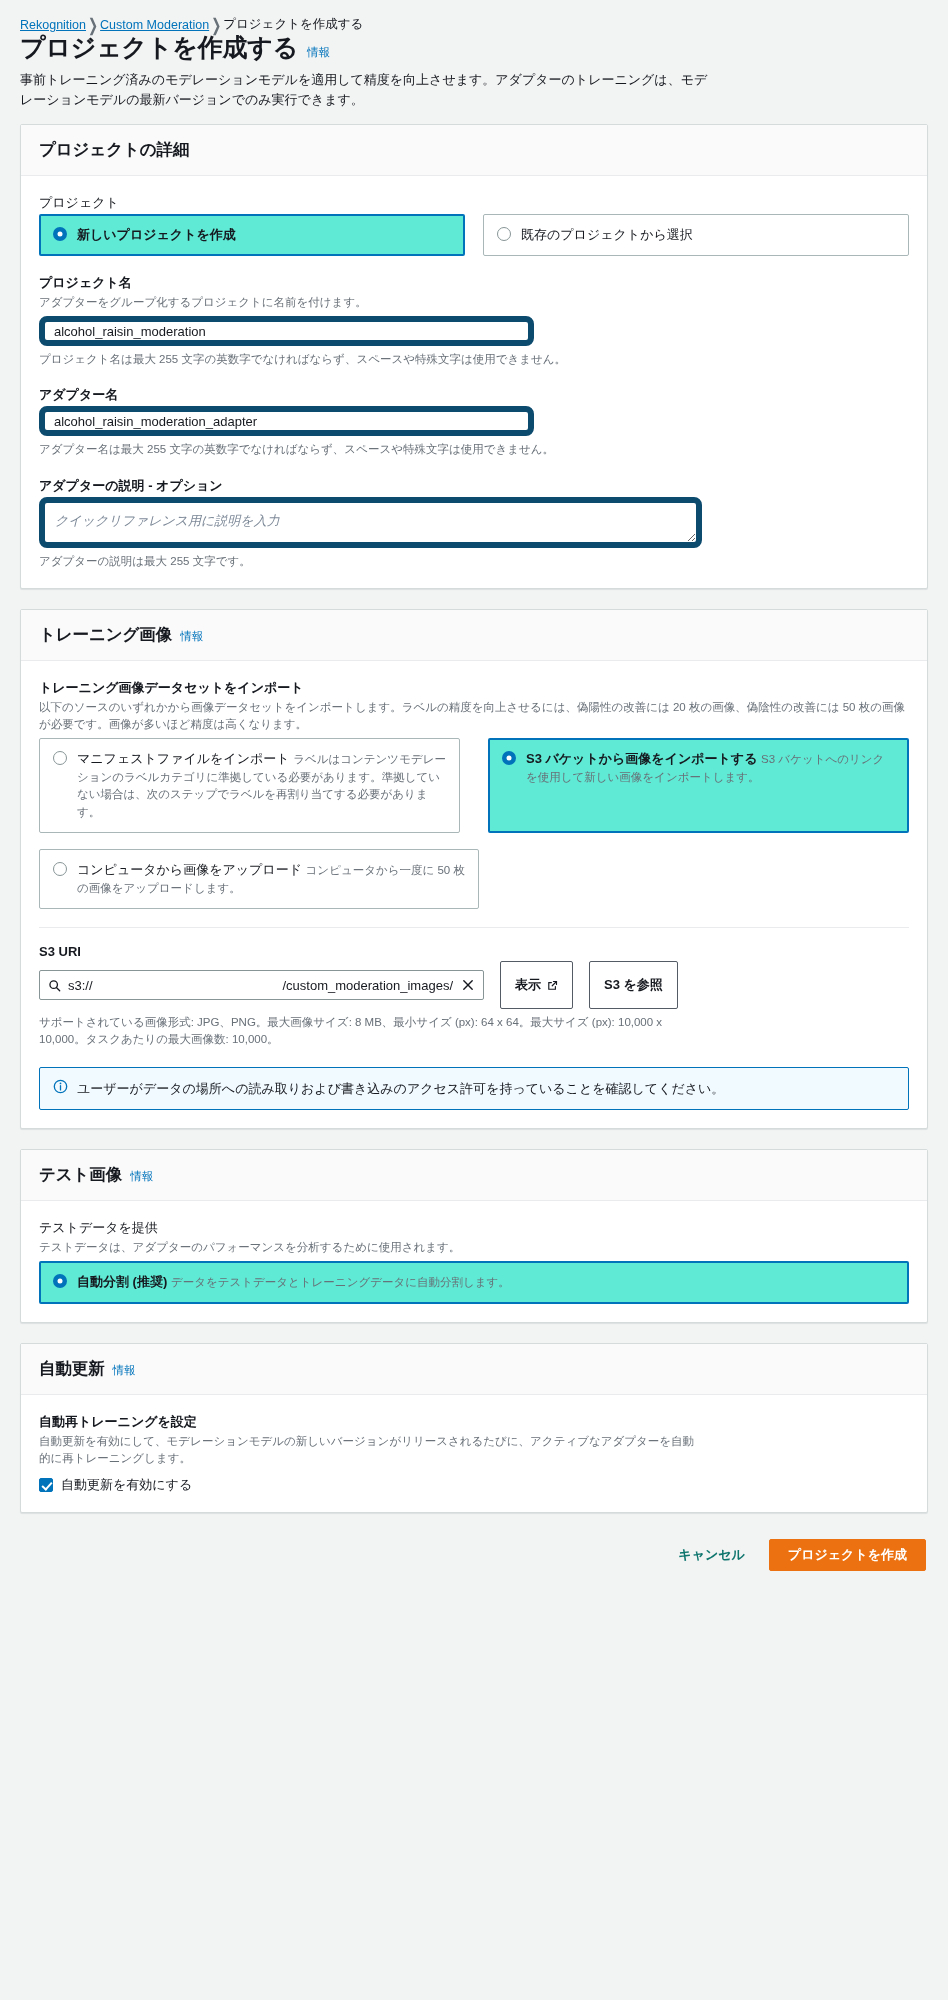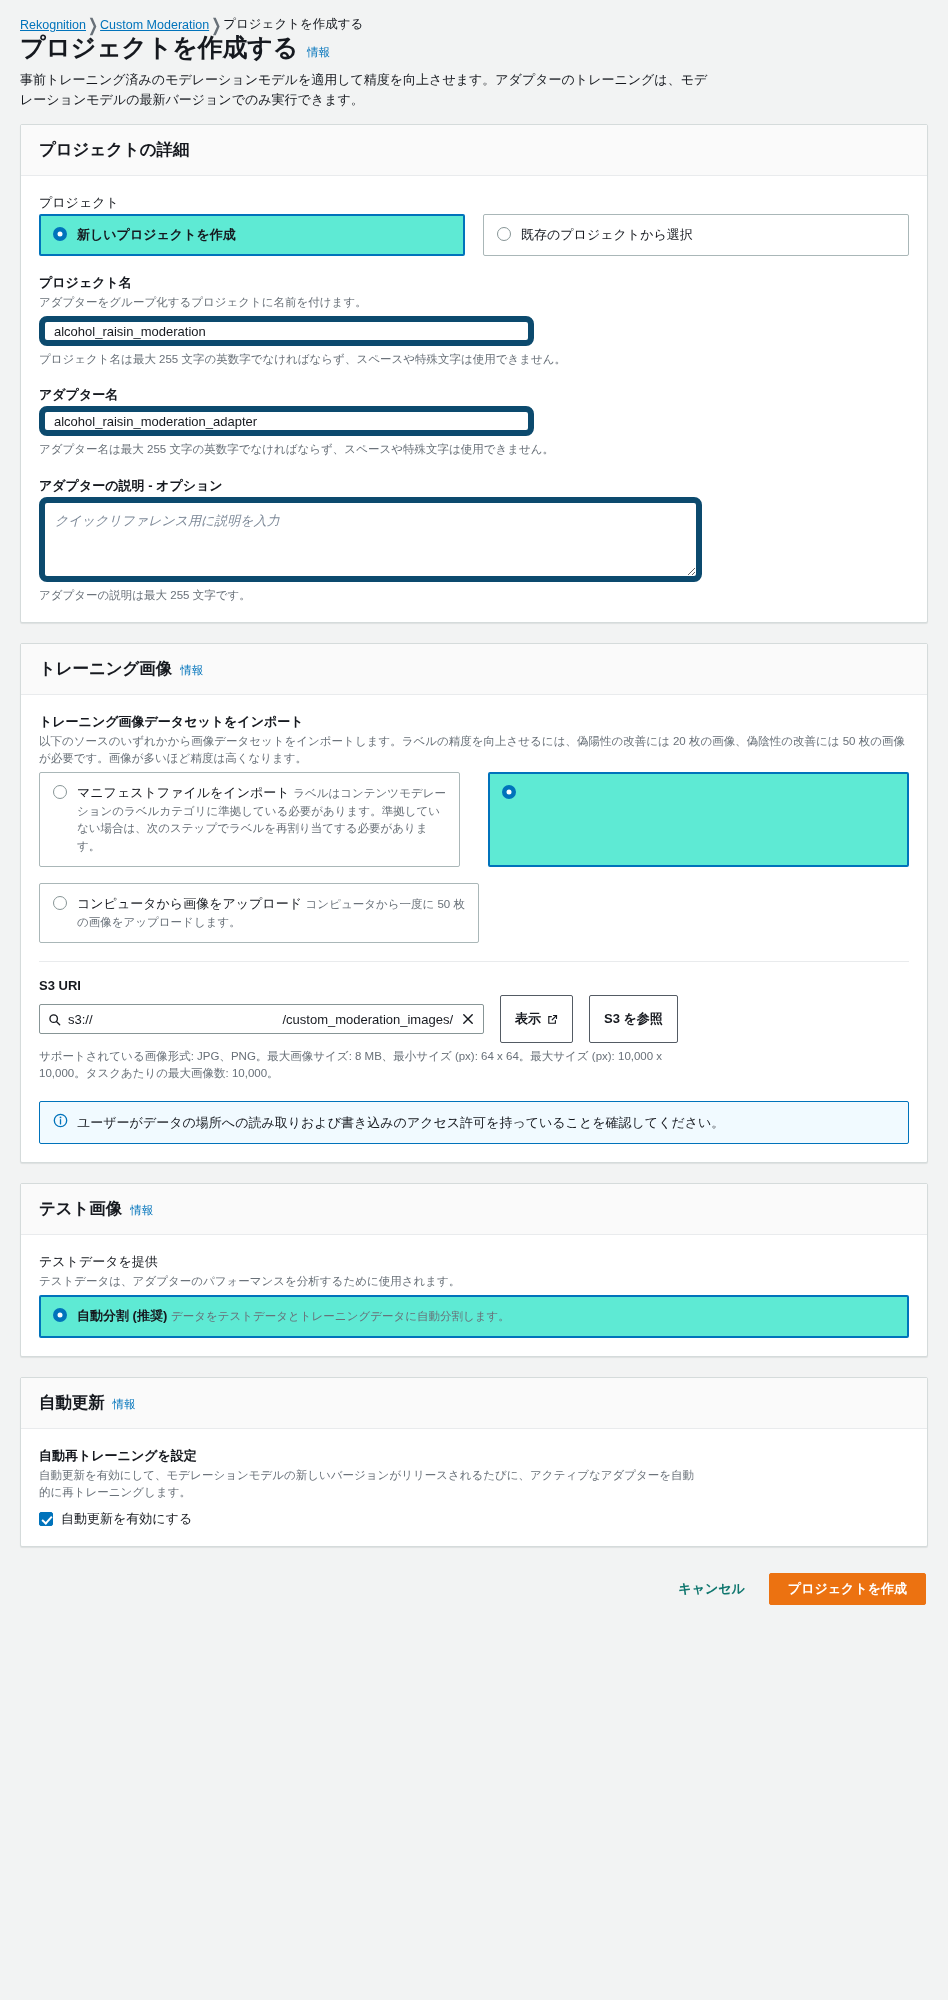--- a/index.html
+++ b/index.html
@@ -118,21 +118,21 @@
     border: 6px solid #0c4a6e;
     border-radius: 8px;
     padding: 6px 9px;
     background: #fff;
     outline: none;
     display: block;
   }
   input.text-input { height: 30px; width: 495px; }
   textarea.text-area {
     width: 663px;
-    height: 85px;
+    height: 51px;
     resize: vertical;
     line-height: 1.5;
     padding: 8px 10px;
   }
   textarea.text-area::placeholder { color: #7d8998; font-style: italic; }
 
   
   .tile-row {
     display: flex;
     gap: 18px;
@@ -426,20 +426,24 @@
         <div class="tile-row compact">
           <label class="tile">
             <span class="radio"></span>
             <span class="tile-text">
               <span class="tile-label">マニフェストファイルをインポート</span>
               <span class="tile-desc">ラベルはコンテンツモデレーションのラベルカテゴリに準拠している必要があります。準拠していない場合は、次のステップでラベルを再割り当てする必要があります。</span>
             </span>
           </label>
           <label class="tile selected">
             <span class="radio checked"></span>
+            <span class="tile-text">
+              <span class="tile-label">S3 バケットから画像をインポートする</span>
+              <span class="tile-desc">S3 バケットへのリンクを使用して新しい画像をインポートします。</span>
+            </span>
           </label>
         </div>
 
         <div class="tile-row">
           <label class="tile">
             <span class="radio"></span>
             <span class="tile-text">
               <span class="tile-label">コンピュータから画像をアップロード</span>
               <span class="tile-desc">コンピュータから一度に 50 枚の画像をアップロードします。</span>
             </span>

